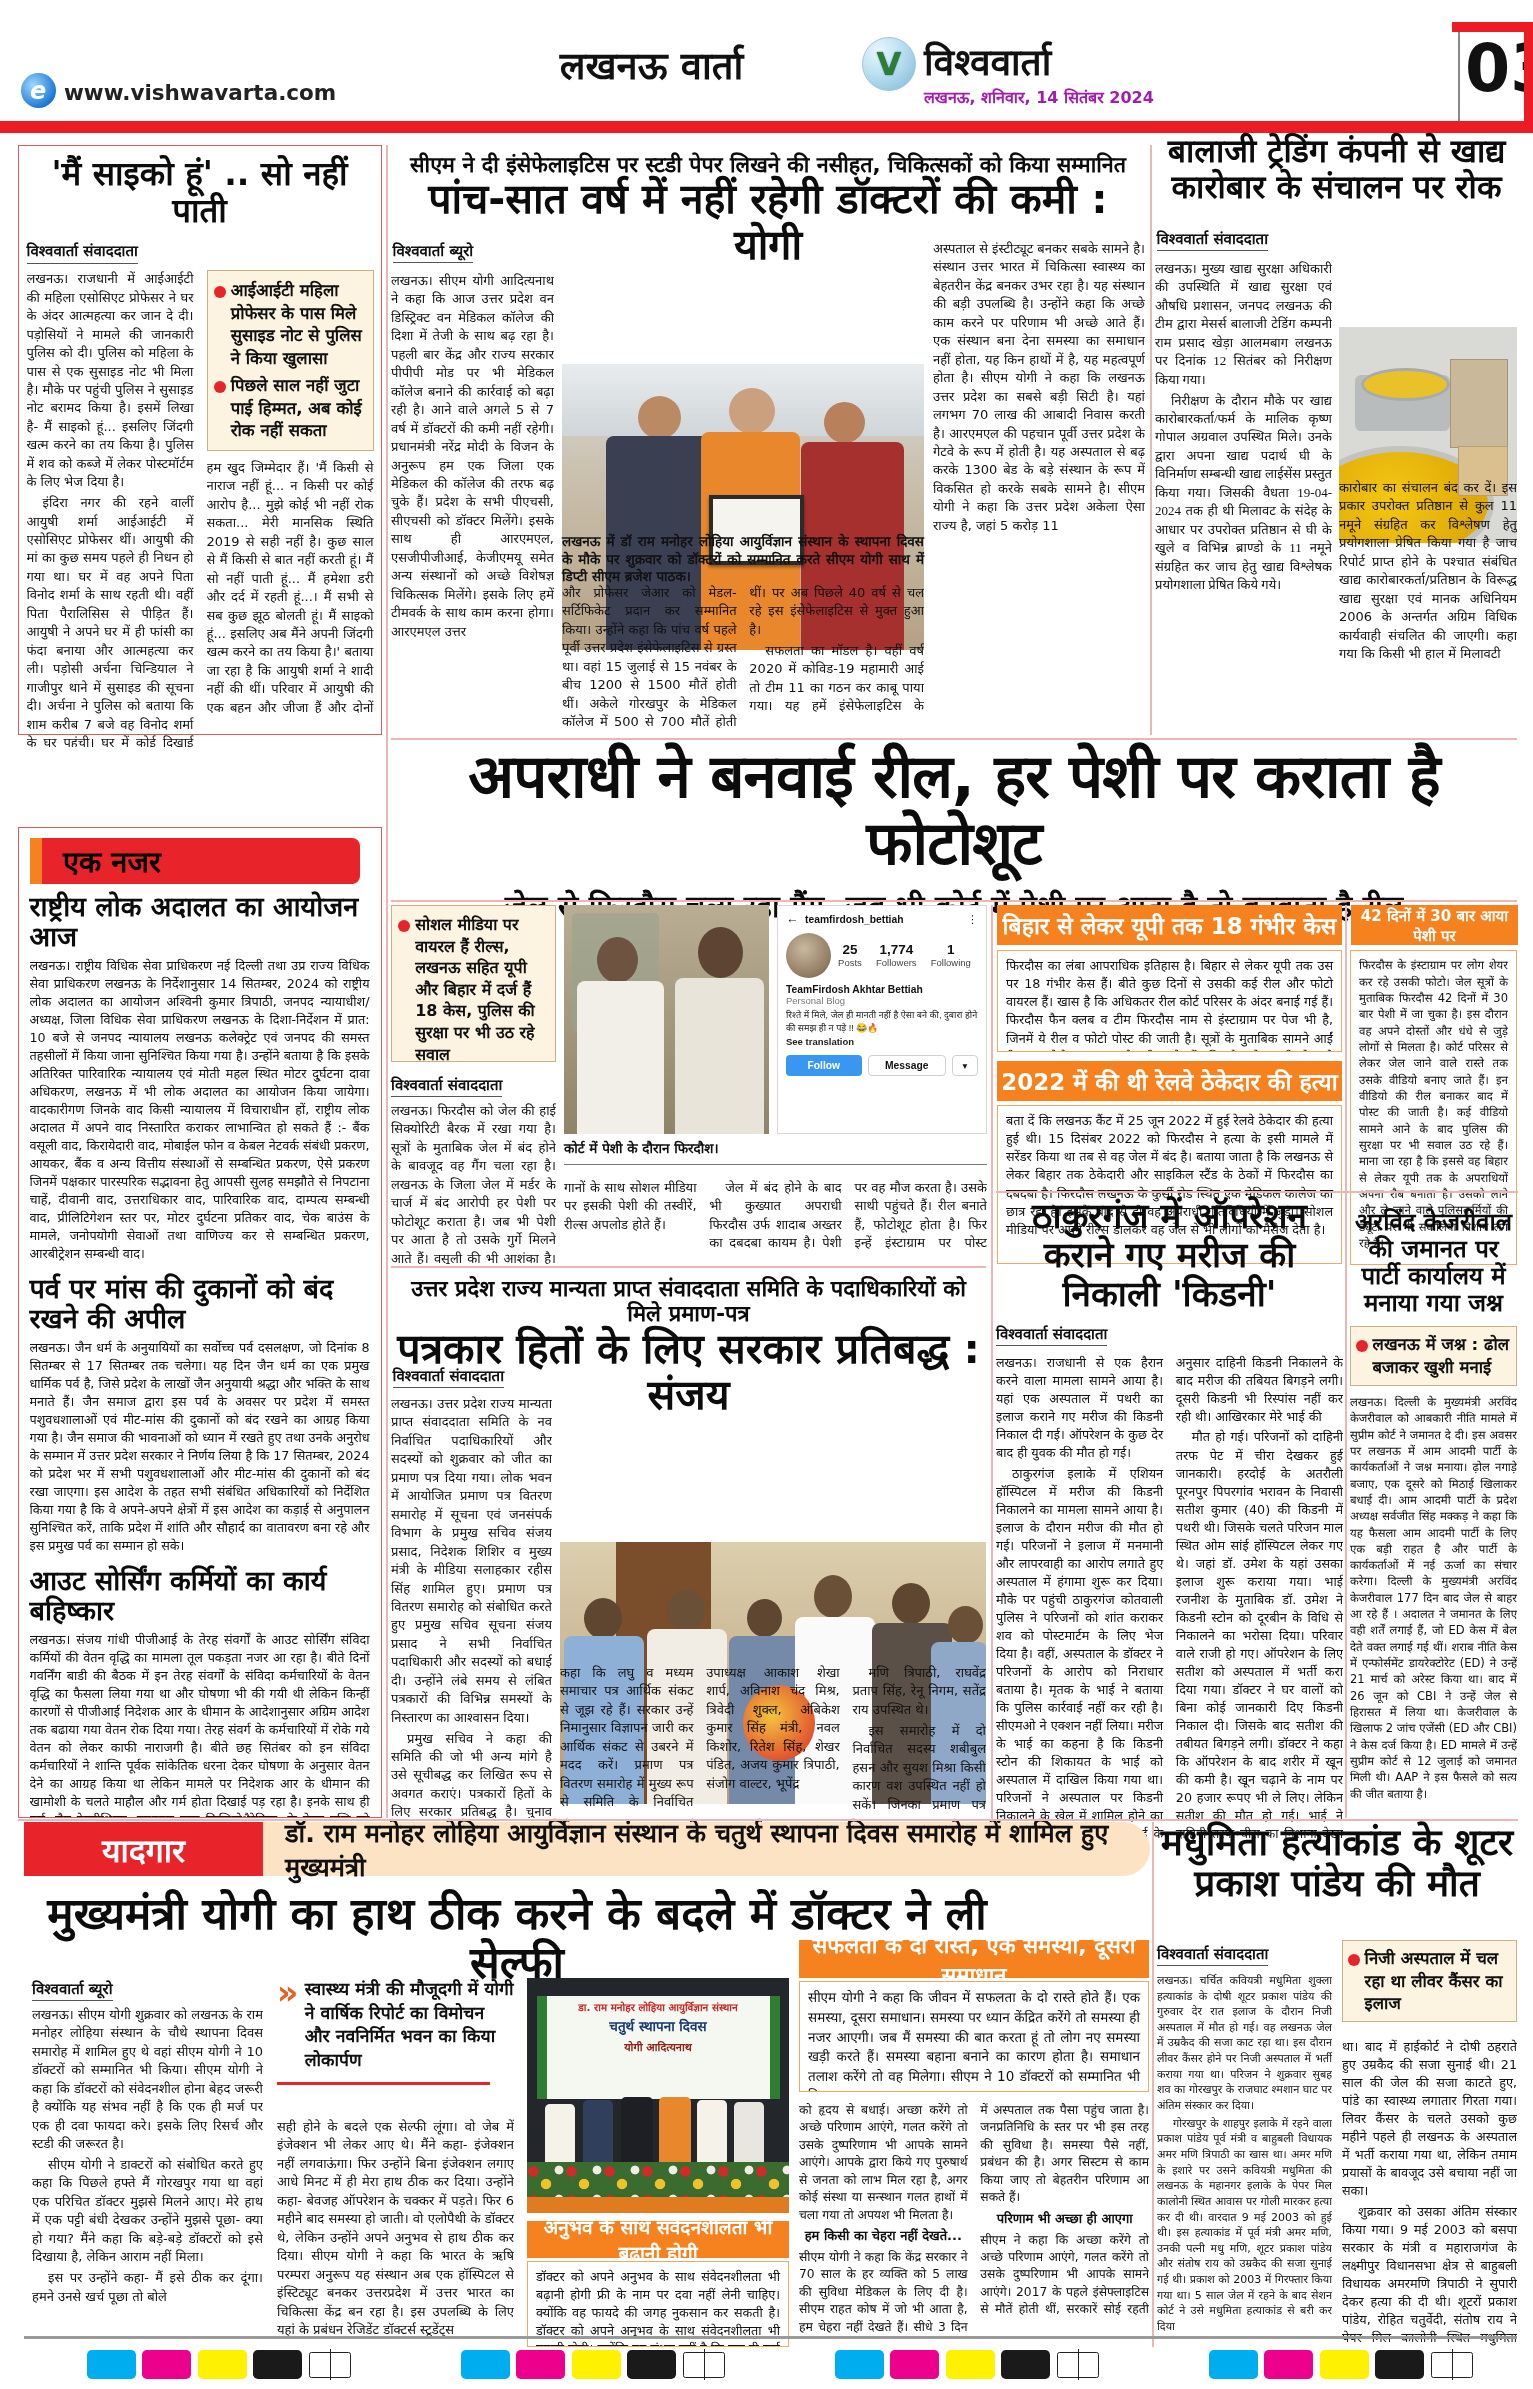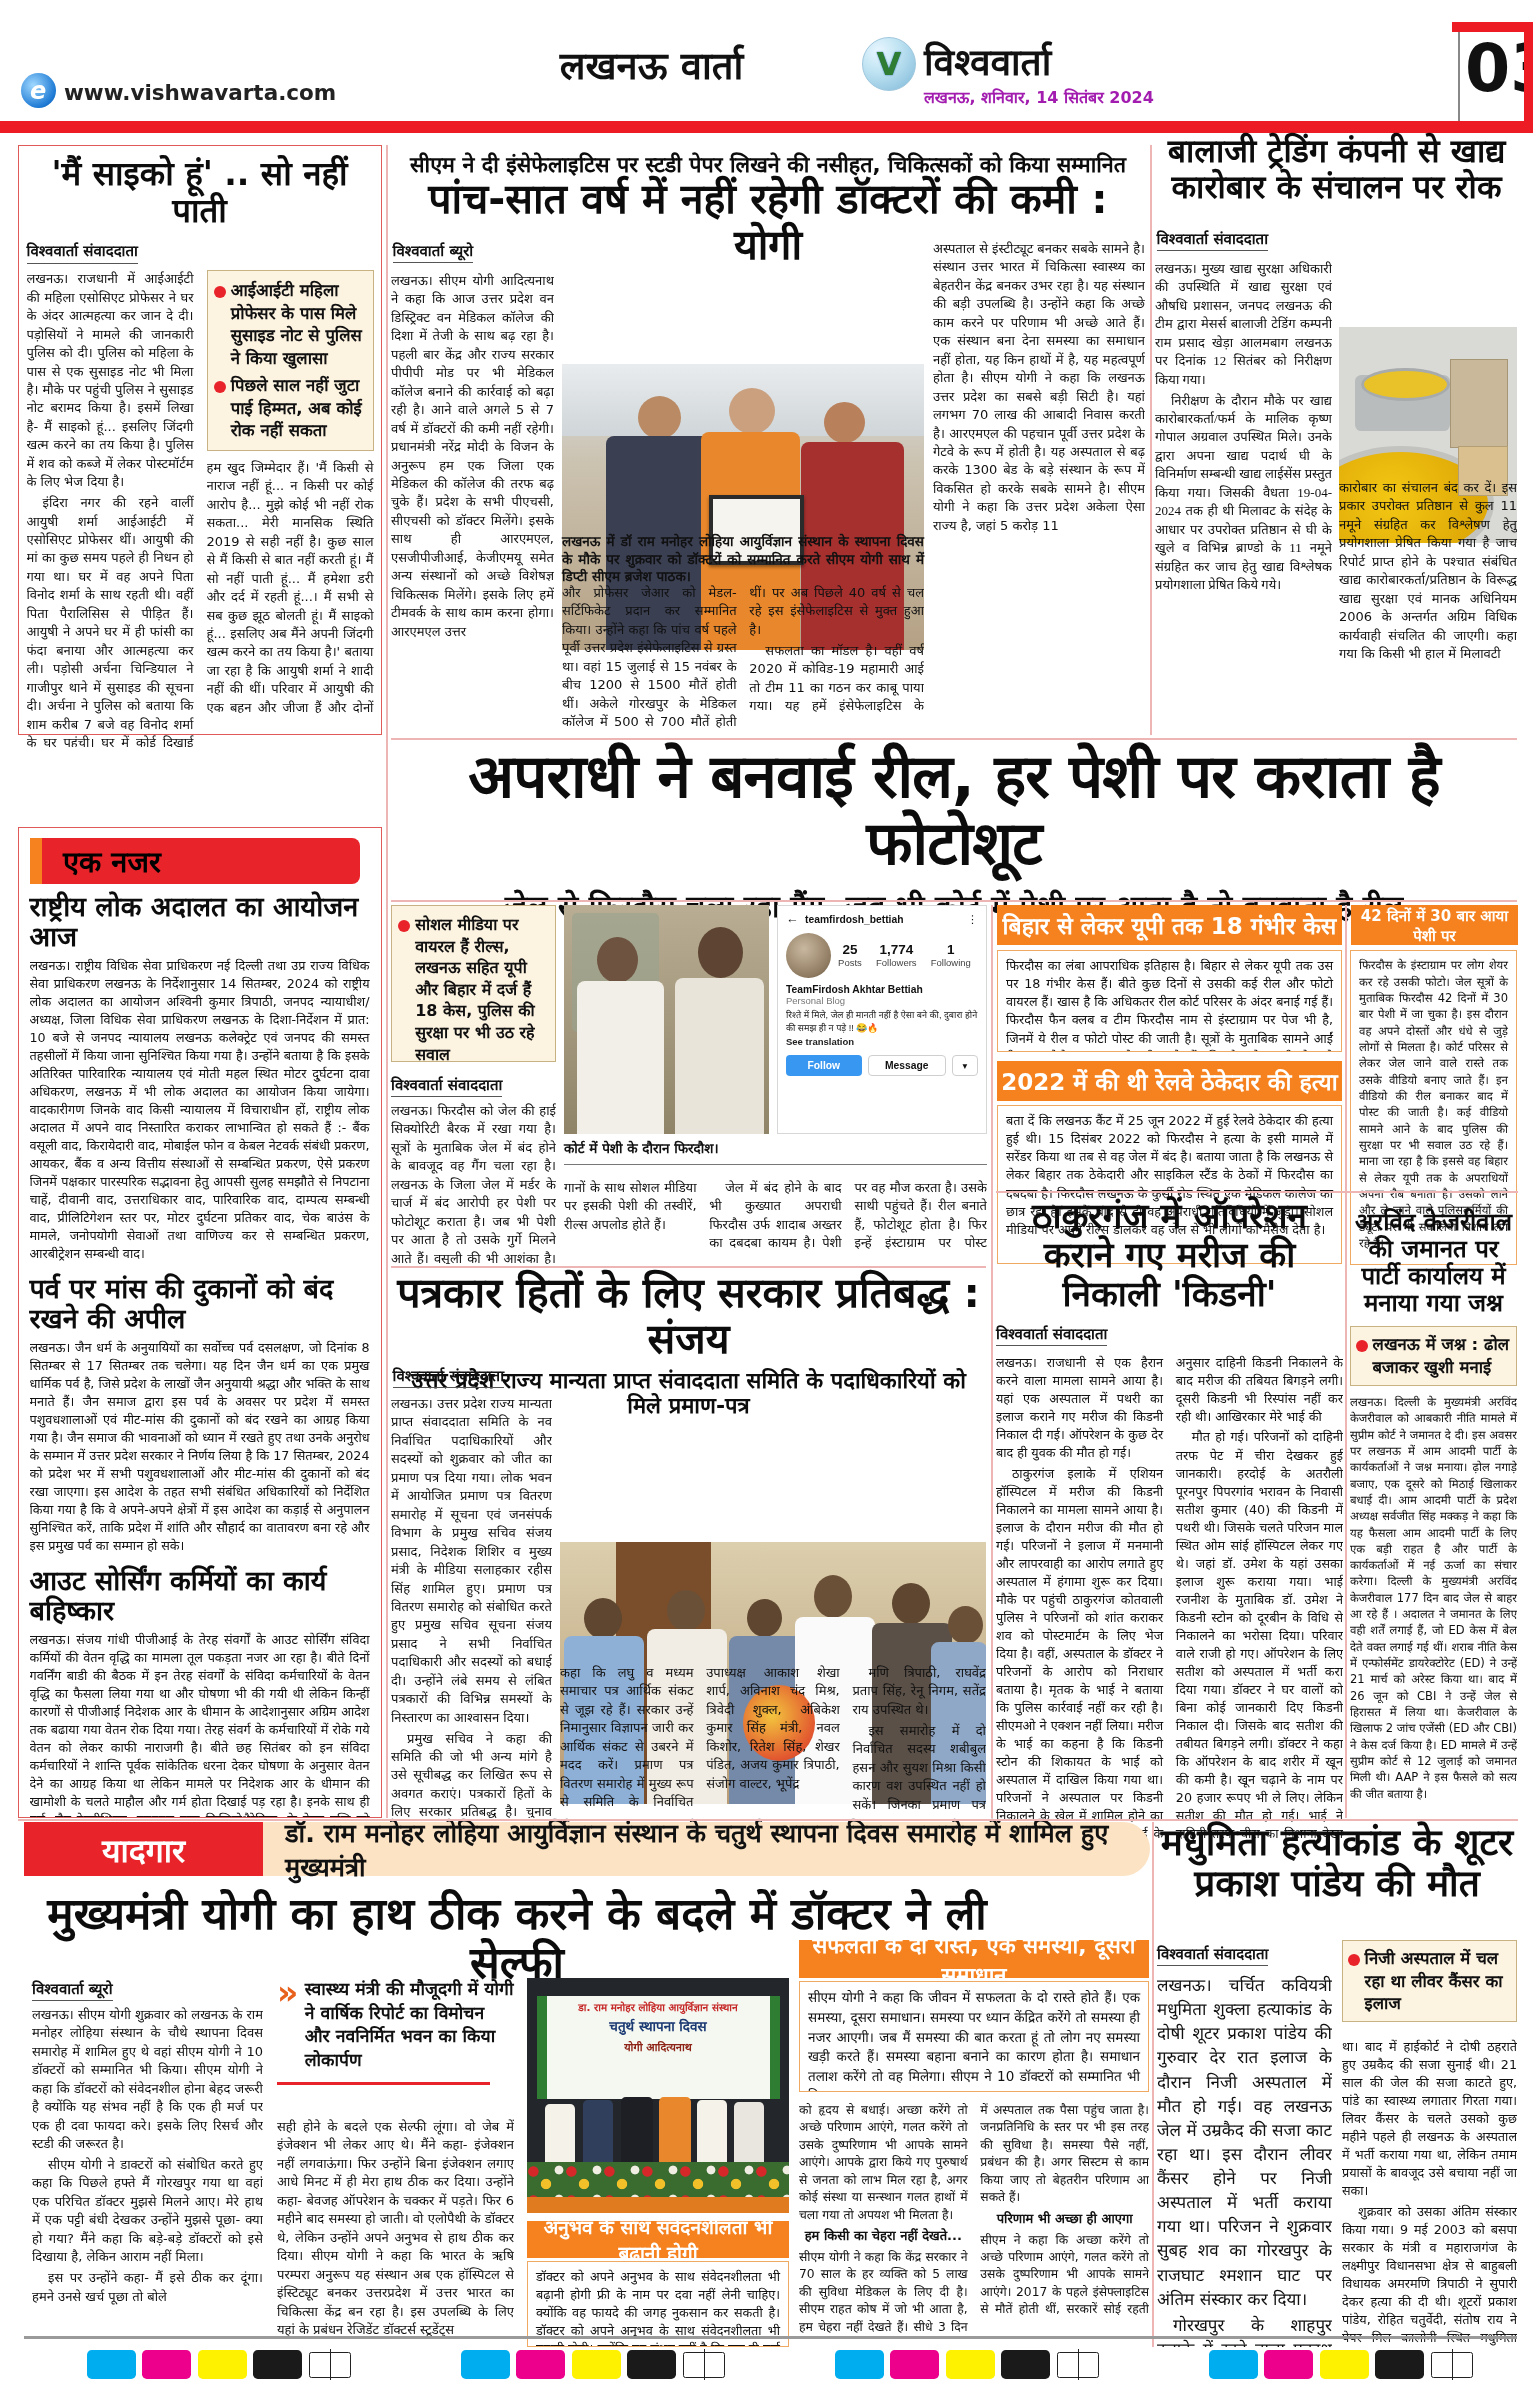--- a/index.html
+++ b/index.html
@@ -222,22 +222,22 @@
         <p>बता दें कि लखनऊ कैंट में 25 जून 2022 में हुई रेलवे ठेकेदार की हत्या हुई थी। 15 दिसंबर 2022 को फिरदौस ने हत्या के इसी मामले में सरेंडर किया था तब से वह जेल में बंद है। बताया जाता है कि लखनऊ से लेकर बिहार तक ठेकेदारी और साइकिल स्टैंड के ठेकों में फिरदौस का दबदबा है। फिरदौस लखनऊ के कुर्सी रोड स्थित एक मेडिकल कालेज का छात्र रहा है। इसके बाद से ही वह अपराधी गतिविधियों में जुड़ा। सोशल मीडिया पर अपने रील्स डालकर वह जेल से भी लोगों को मैसेज देता है।</p>
       </div>
 
     <div class="orangebar abs" style="left:960px;top:0;width:167px;height:40px;font-size:15px;padding:0 4.8px;box-sizing:border-box;">42 दिनों में 30 बार आया पेशी पर</div>
     <div class="orangebox bodytext jt abs" style="left:959px;top:45px;width:167px;height:315px;box-sizing:border-box;font-size:11.5px;">
         <p>फिरदौस के इंस्टाग्राम पर लोग शेयर कर रहे उसकी फोटो। जेल सूत्रों के मुताबिक फिरदौस 42 दिनों में 30 बार पेशी में जा चुका है। इस दौरान वह अपने दोस्तों और धंधे से जुड़े लोगों से मिलता है। कोर्ट परिसर से लेकर जेल जाने वाले रास्ते तक उसके वीडियो बनाए जाते हैं। इन वीडियो की रील बनाकर बाद में पोस्ट की जाती है। कई वीडियो सामने आने के बाद पुलिस की सुरक्षा पर भी सवाल उठ रहे हैं। माना जा रहा है कि इससे वह बिहार से लेकर यूपी तक के अपराधियों अपना रौब बनाता है। उसको लाने और ले जाने वाले पुलिसकर्मियों की ड्यूटी पर भी सवालिया निशान लग रहे हैं।</p>
       </div>
   </section>
 
   <section class="abs" style="left:391px;top:1271px;width:595px;height:547px;">
+    <div class="headline center" style="font-size:22px;margin-top:6.4px;">उत्तर प्रदेश राज्य मान्यता प्राप्त संवाददाता समिति के पदाधिकारियों को मिले प्रमाण-पत्र</div>
     <div class="headline center" style="font-size:41px;">पत्रकार हितों के लिए सरकार प्रतिबद्ध : संजय</div>
-    <div class="headline center" style="font-size:22px;margin-top:6.4px;">उत्तर प्रदेश राज्य मान्यता प्राप्त संवाददाता समिति के पदाधिकारियों को मिले प्रमाण-पत्र</div>
     <div class="abs" style="left:1.6px;top:94px;"><span class="byline">विश्ववार्ता संवाददाता</span></div>
     <div class="bodytext jt abs" style="left:0;top:124px;width:161px;height:423px;">
         <p>लखनऊ। उत्तर प्रदेश राज्य मान्यता प्राप्त संवाददाता समिति के नव निर्वाचित पदाधिकारियों और सदस्यों को शुक्रवार को जीत का प्रमाण पत्र दिया गया। लोक भवन में आयोजित प्रमाण पत्र वितरण समारोह में सूचना एवं जनसंपर्क विभाग के प्रमुख सचिव संजय प्रसाद, निदेशक शिशिर व मुख्य मंत्री के मीडिया सलाहकार रहीस सिंह शामिल हुए। प्रमाण पत्र वितरण समारोह को संबोधित करते हुए प्रमुख सचिव सूचना संजय प्रसाद ने सभी निर्वाचित पदाधिकारी और सदस्यों को बधाई दी। उन्होंने लंबे समय से लंबित पत्रकारों की विभिन्न समस्यों के निस्तारण का आश्वासन दिया।</p>
         <p>प्रमुख सचिव ने कहा की समिति की जो भी अन्य मांगे है उसे सूचीबद्ध कर लिखित रूप से अवगत कराएं। पत्रकारों हितों के लिए सरकार प्रतिबद्ध है। चुनाव समिति के शरत प्रधान, वीरेन्द्र सक्सेना व सुरेश बहादुर सिंह ने भी सभी निर्वाचित पदाधिकारियों व सदस्यों को बधाई दी।</p>
       </div>
 
     <div class="photo abs" style="left:169px;top:124px;width:426px;height:262px;background:linear-gradient(180deg,#dccfae,#b79b74);">
       <div class="abs" style="left:56px;top:0;width:95px;height:262px;background:#7a4e2b;"></div>
       <div class="head" style="left:24px;top:56px;width:38px;height:41px;background:#5e4630;"></div>
       <div class="fig" style="left:4px;top:94px;width:80px;height:169px;background:#8fb0d6;"></div>
@@ -334,21 +334,21 @@
     </div>
   </section>
 
   <section class="abs" style="left:1157px;top:1822px;width:360px;height:525px;">
     <div class="headline center" style="font-size:37px;">मधुमिता हत्याकांड के शूटर प्रकाश पांडेय की मौत</div>
     <div class="abs" style="left:0;top:121px;"><span class="byline">विश्ववार्ता संवाददाता</span></div>
     <div class="cream hlrow abs" style="left:185px;top:118px;width:175px;box-sizing:border-box;padding:6.4px 4.8px;">
       <span class="bullet"></span>
       <span class="hltext" style="font-size:16.7px;">निजी अस्पताल में चल रहा था लीवर कैंसर का इलाज</span>
     </div>
-    <div class="bodytext jt abs" style="left:0;top:151px;width:175px;height:374px;font-size:17px;">
+    <div class="bodytext jt abs" style="left:0;top:151px;width:175px;height:374px;font-size:11px;">
         <p>लखनऊ। चर्चित कवियत्री मधुमिता शुक्ला हत्याकांड के दोषी शूटर प्रकाश पांडेय की गुरुवार देर रात इलाज के दौरान निजी अस्पताल में मौत हो गई। वह लखनऊ जेल में उम्रकैद की सजा काट रहा था। इस दौरान लीवर कैंसर होने पर निजी अस्पताल में भर्ती कराया गया था। परिजन ने शुक्रवार सुबह शव का गोरखपुर के राजघाट श्मशान घाट पर अंतिम संस्कार कर दिया।</p>
         <p>गोरखपुर के शाहपुर इलाके में रहने वाला प्रकाश पांडेय पूर्व मंत्री व बाहुबली विधायक अमर मणि त्रिपाठी का खास था। अमर मणि के इशारे पर उसने कवियत्री मधुमिता की लखनऊ के महानगर इलाके के पेपर मिल कालोनी स्थित आवास पर गोली मारकर हत्या कर दी थी। वारदात 9 मई 2003 को हुई थी। इस हत्याकांड में पूर्व मंत्री अमर मणि, उनकी पत्नी मधु मणि, शूटर प्रकाश पांडेय और संतोष राय को उम्रकैद की सजा सुनाई गई थी। प्रकाश को 2003 में गिरफ्तार किया गया था। 5 साल जेल में रहने के बाद सेशन कोर्ट ने उसे मधुमिता हत्याकांड से बरी कर दिया</p>
       </div>
     <div class="bodytext jt abs" style="left:185px;top:216px;width:175px;height:309px;font-size:12.7px;">
         <p>था। बाद में हाईकोर्ट ने दोषी ठहराते हुए उम्रकैद की सजा सुनाई थी। 21 साल की जेल की सजा काटते हुए, पांडे का स्वास्थ्य लगातार गिरता गया। लिवर कैंसर के चलते उसको कुछ महीने पहले ही लखनऊ के अस्पताल में भर्ती कराया गया था, लेकिन तमाम प्रयासों के बावजूद उसे बचाया नहीं जा सका।</p>
         <p>शुक्रवार को उसका अंतिम संस्कार किया गया। 9 मई 2003 को बसपा सरकार के मंत्री व महाराजगंज के लक्ष्मीपुर विधानसभा क्षेत्र से बाहुबली विधायक अमरमणि त्रिपाठी ने सुपारी देकर हत्या की दी थी। शूटरों प्रकाश पांडेय, रोहित चतुर्वेदी, संतोष राय ने पेपर मिल कालोनी स्थित मधुमिता शुक्ला की उनकी गोली मारकर हत्या कर दी। हत्याकांड के बाद प्रदेश की सियासत में भूचाल आ गया। इस हत्याकांड ने बाहुबली विधायक अमरमणि को अर्श से फर्श तक पहुंचा दिया।</p>
       </div>
   </section>
 
   <div class="rule abs" style="left:386px;top:145px;width:1.6px;height:1673px;"></div>

